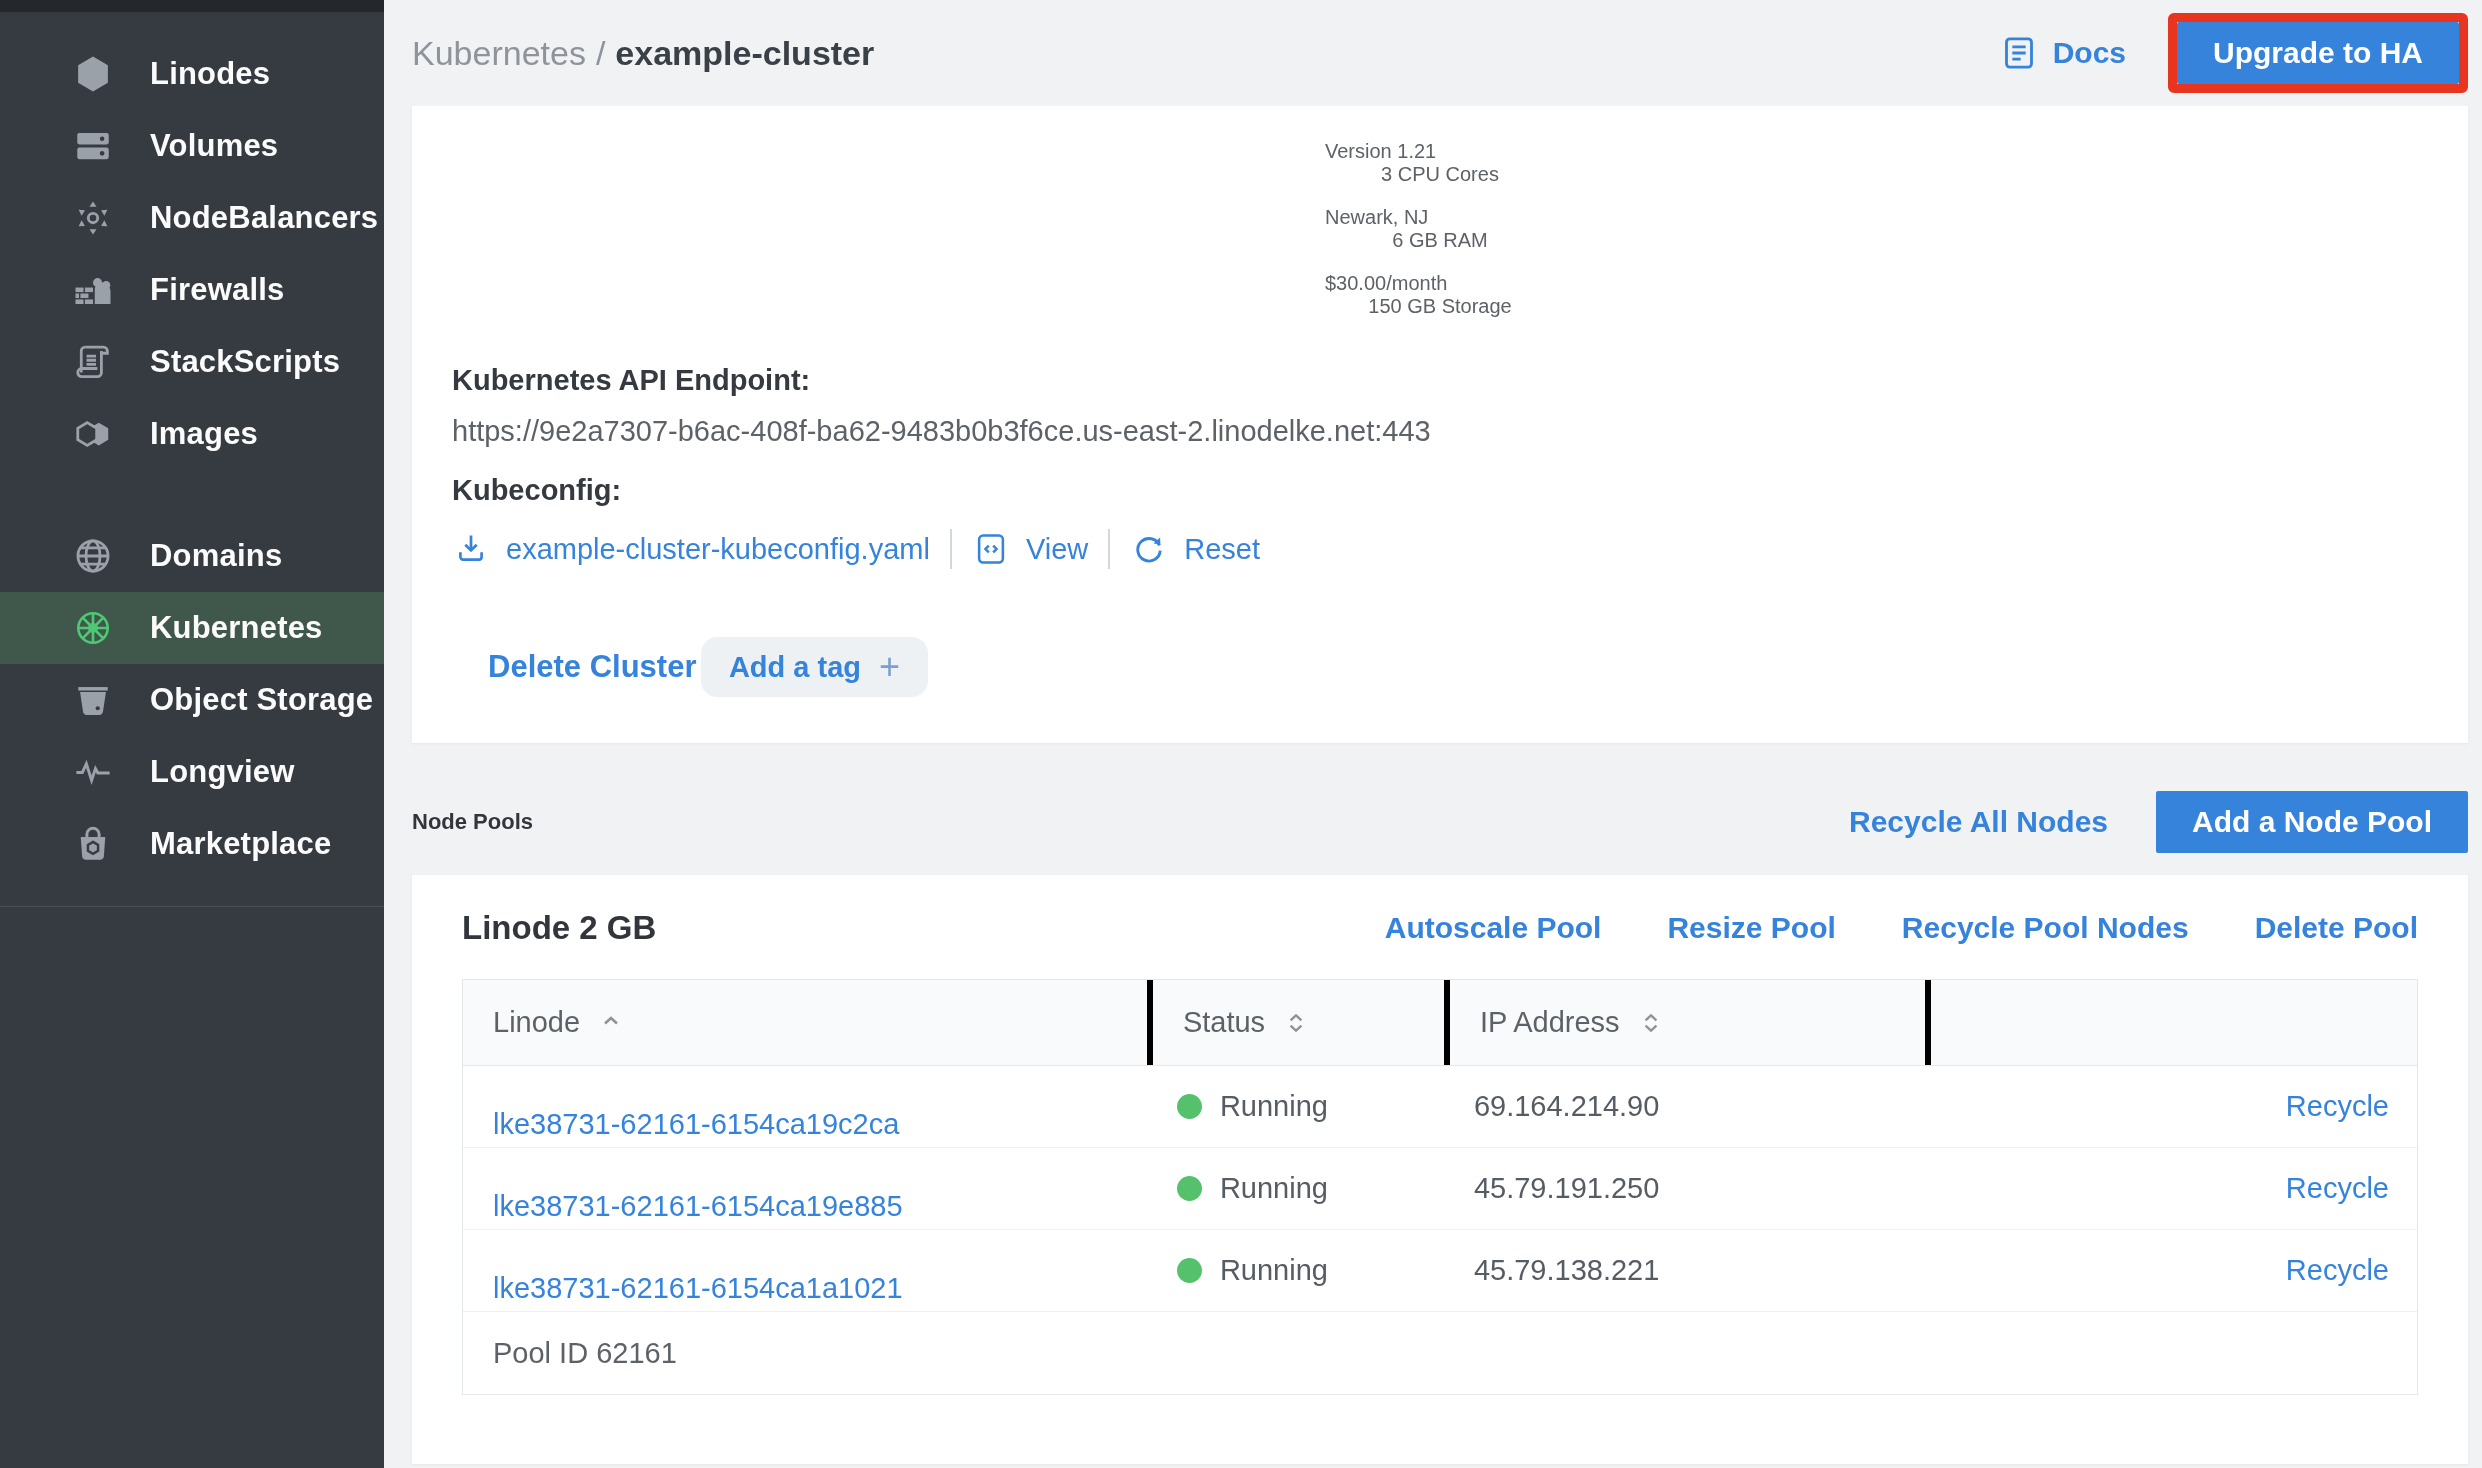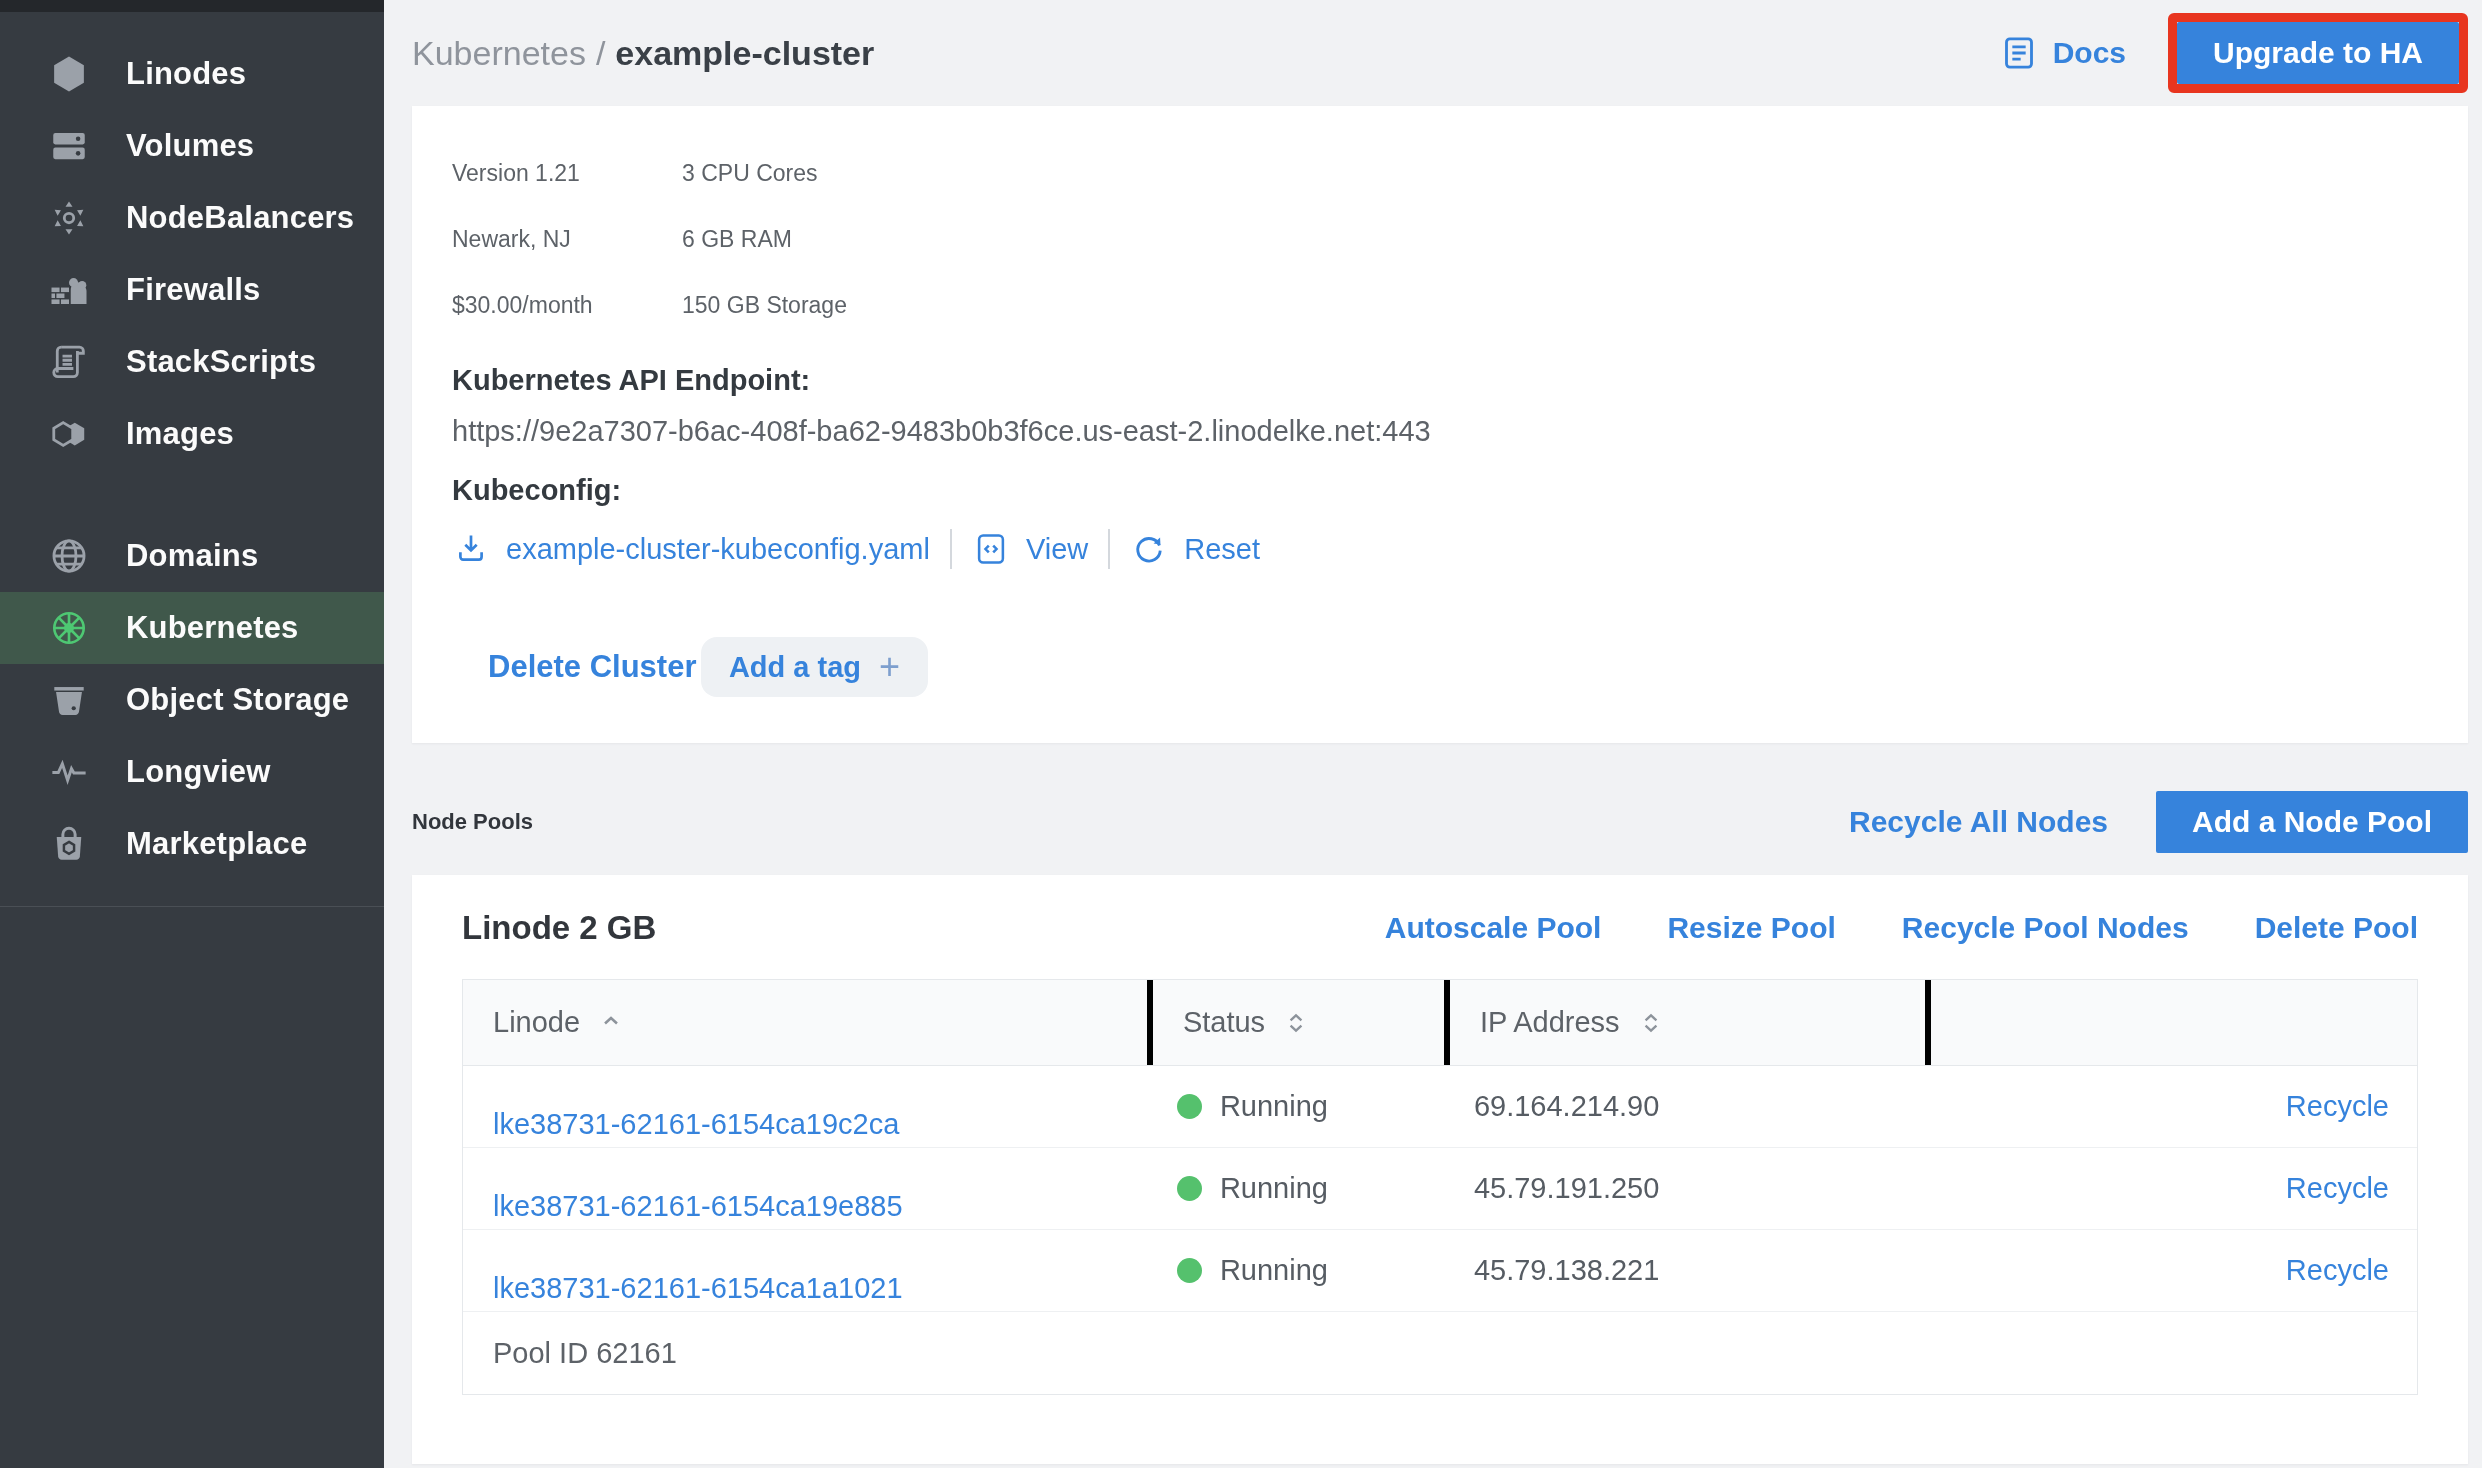--- a/index.html
+++ b/index.html
@@ -7,21 +7,21 @@
   body { font-family: "Liberation Sans", "DejaVu Sans", sans-serif; background: #f1f2f4; }
 
   .app { display: flex; width: 2482px; height: 1468px; }
 
   
   .sidebar { width: 384px; min-width: 384px; background: #363b41; color: #fbfbfb; }
   .sidebar-top-strip { height: 12px; background: #24272b; }
   .nav-group-primary { margin-top: 26px; }
   .nav-group-secondary { margin-top: 50px; }
   .nav-divider { border: none; border-top: 1px solid #4a4f55; margin: 26px 0; }
-  .side-item { height: 72px; display: flex; align-items: center; padding-left: 46px; gap: 34px;
+  .side-item { height: 72px; display: flex; align-items: center; padding-left: 70px; gap: 34px;
                font-size: 31px; font-weight: 700; letter-spacing: .2px; cursor: pointer; }
   .side-item .icn { width: 46px; height: 46px; display: flex; align-items: center; justify-content: center;
                     color: #9ba1a9; flex-shrink: 0; }
   .side-item .icn svg { width: 42px; height: 42px; }
   .side-item.selected { background: var(--sidebar-selected-green, #40584b); }
   .side-item.selected .icn { color: var(--kubernetes-icon-green, #4ec873); }
 
   
   .main { flex: 1; display: flex; flex-direction: column; padding: 0 14px 4px 28px; overflow: hidden; }
 
@@ -34,21 +34,21 @@
   .docs-link { display: flex; align-items: center; gap: 14px; color: var(--accent-blue, #3683dc);
                font-size: 30px; font-weight: 600; cursor: pointer; }
   .docs-link svg { width: 40px; height: 40px; }
   .upgrade-wrap { border: 9px solid var(--highlight-red, #e8351f); border-radius: 6px; }
   .btn-primary { background: var(--accent-blue, #3683dc); color: #fff; border: none; cursor: pointer;
                  font-family: inherit; font-size: 30px; font-weight: 700; height: 62px; padding: 0 36px;
                  border-radius: 2px; }
 
   .panel { background: #fff; padding: 34px 40px 46px; box-shadow: 0 1px 2px rgba(50,54,60,.06); }
 
-  .spec-row { display: flex; align-items: center; height: 66px; font-size: 23px; color: #5d6268; }
+  .spec-row { display: flex; align-items: center; height: 66px; font-size: 20px; color: #5d6268; flex-direction: column; }
   .spec-row .k { width: 230px; }
 
   .block-label { margin-top: 26px; font-size: 29px; font-weight: 700; color: #343a40; }
   .endpoint-url { margin-top: 18px; font-size: 29px; color: #5d6268; }
 
   .kubeconfig-row { margin-top: 22px; display: flex; align-items: center; gap: 20px;
                     font-size: 29px; color: var(--accent-blue, #3683dc); }
   .kubeconfig-row svg { width: 38px; height: 38px; }
   .kc-link { display: flex; align-items: center; gap: 16px; cursor: pointer; }
   .v-div { width: 2px; height: 40px; background: #d4d8dd; }

